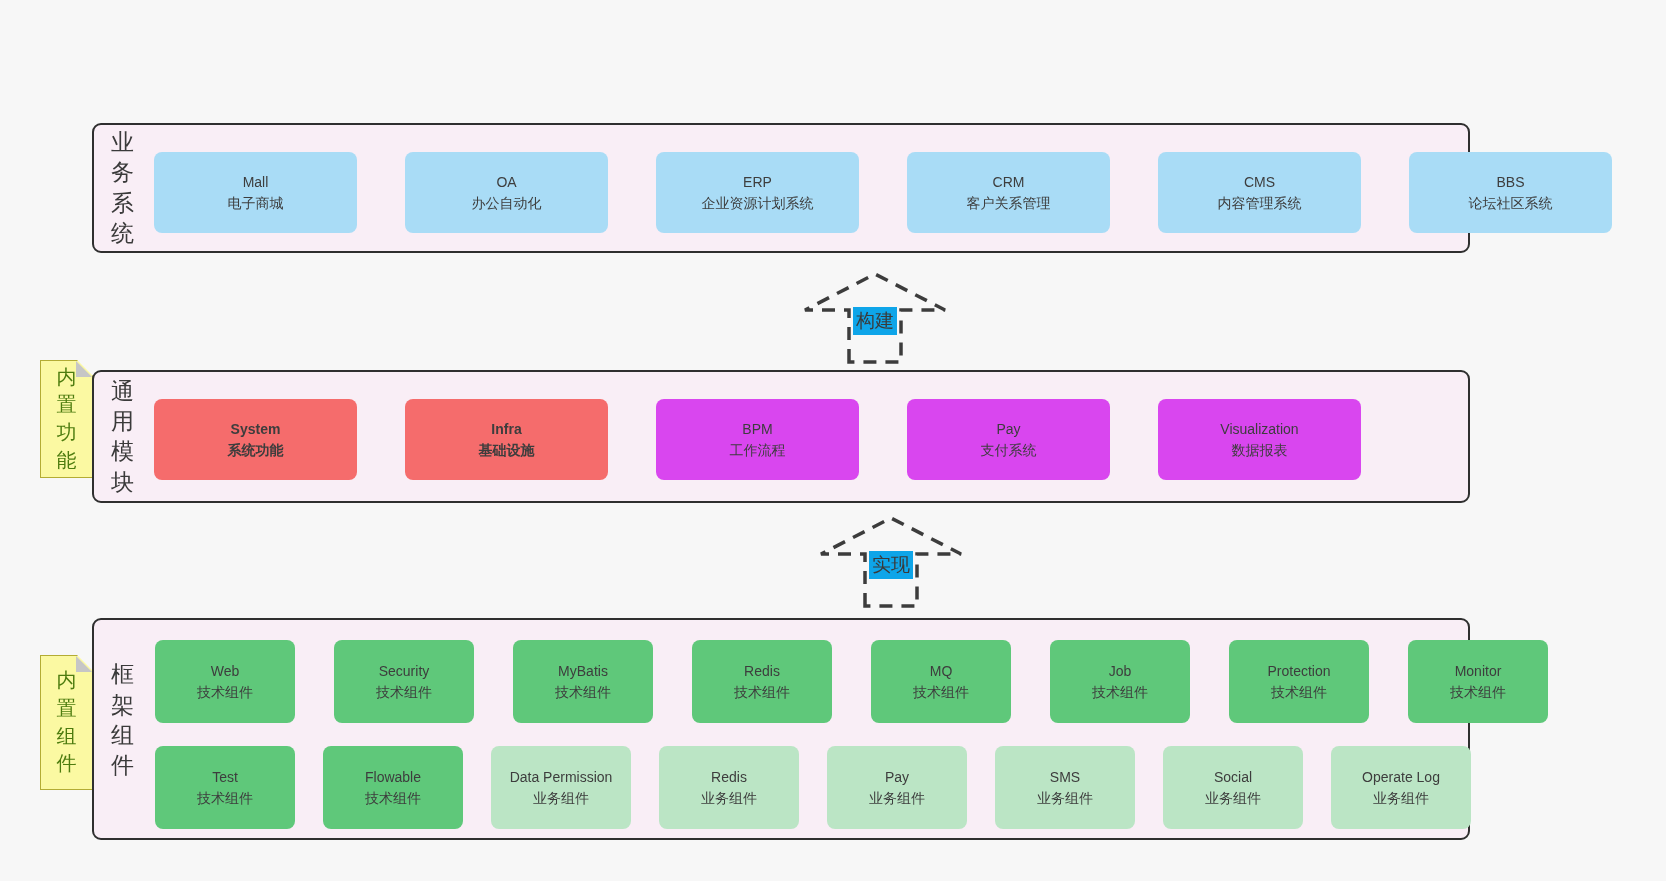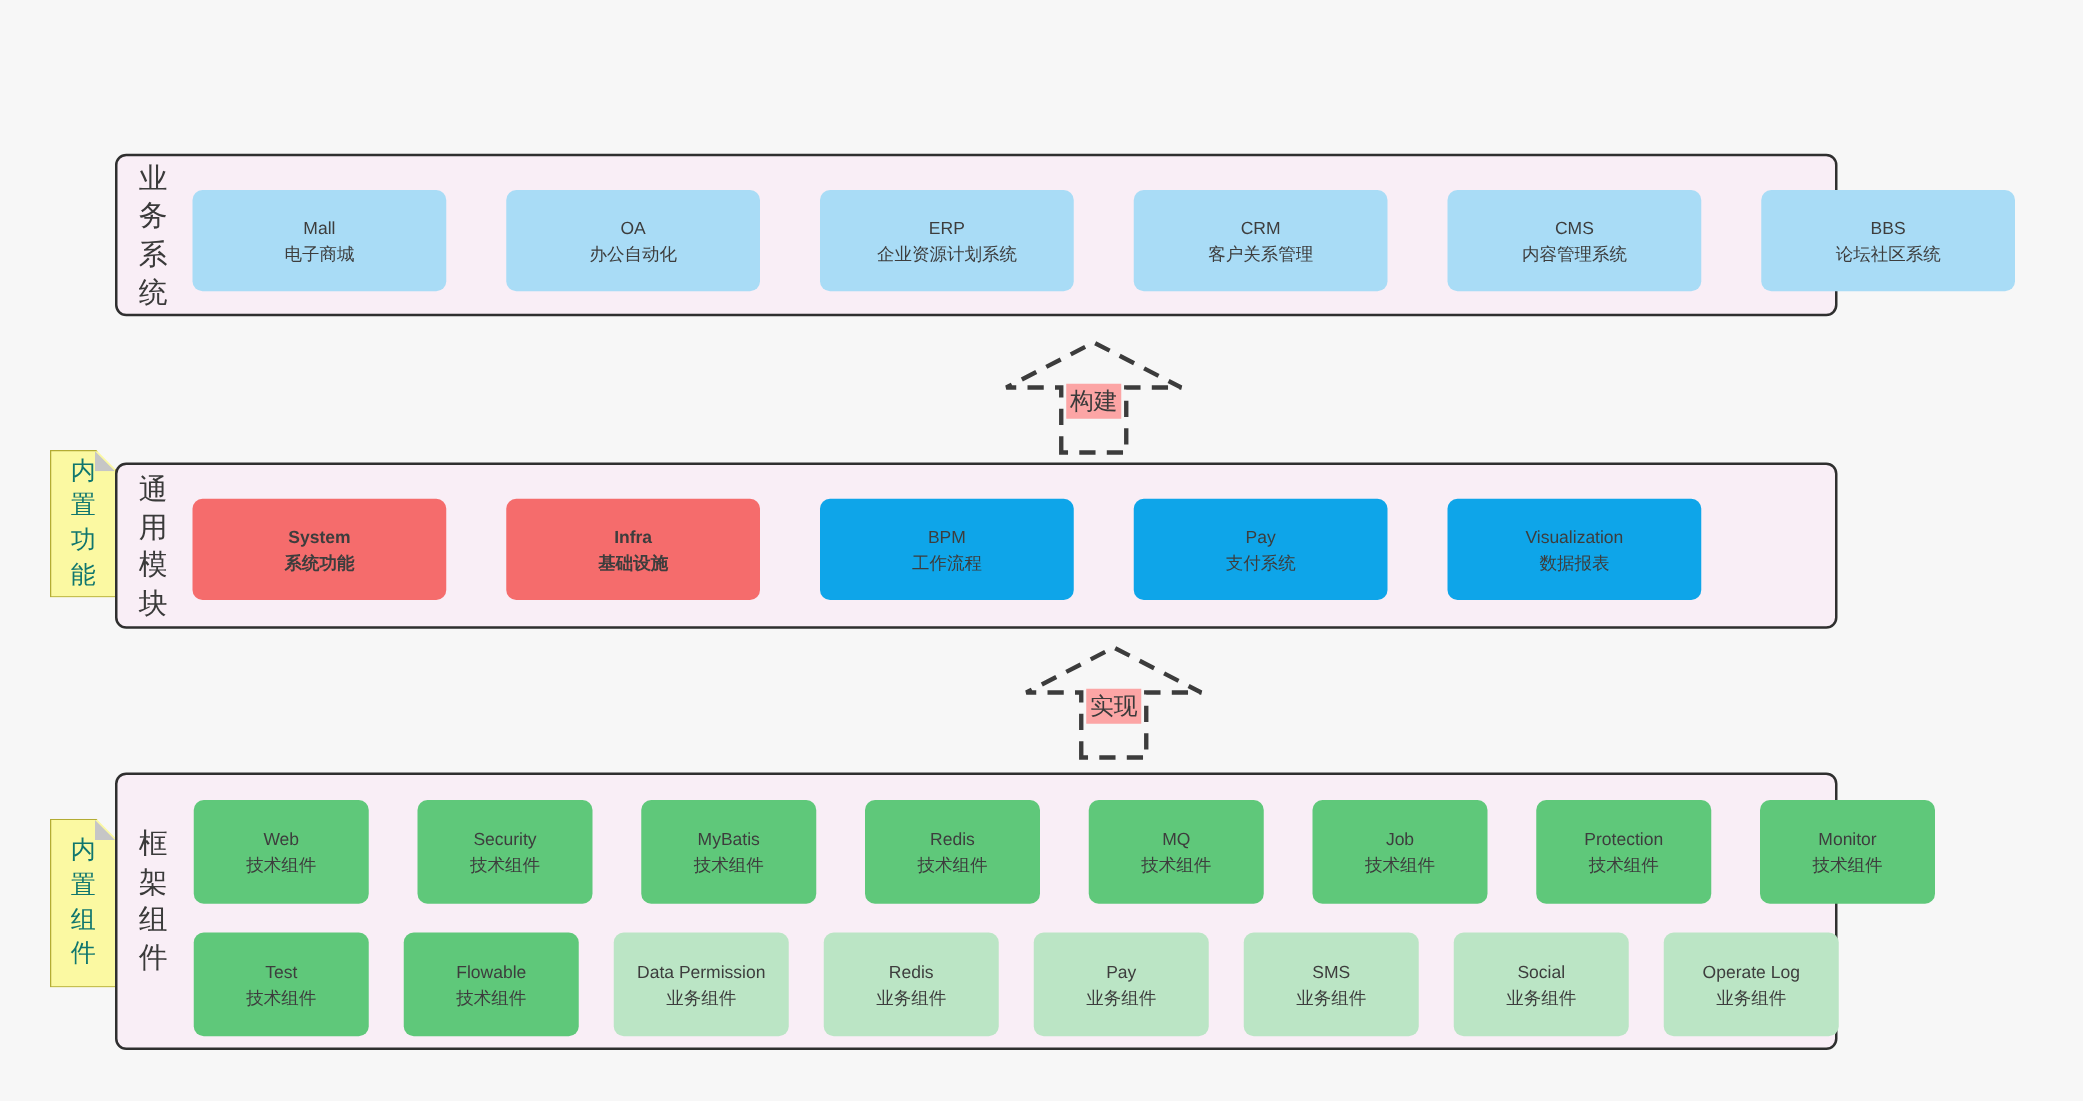--- a/index.html
+++ b/index.html
@@ -26,40 +26,40 @@
   .s3 .row1{left:61px;top:20px;gap:39px;}
   .s3 .row2{left:61px;top:126px;gap:28px;}
 
   .box{display:flex;flex-direction:column;align-items:center;justify-content:center;
        border-radius:8px;text-align:center;font-size:14px;line-height:1.5;
        padding:0 6px;box-sizing:border-box;color:#3d3d3d;}
   .s1 .box,.s2 .box{width:203px;height:81px;}
   .s3 .box{width:140px;height:83px;line-height:1.48;}
   .blue{background:#a9dcf6;}
   .red{background:#f56c6c;font-weight:bold;}
-  .pink{background:#0ea5e9;}
+  .pink{background:#d946ef;}
   .green{background:#5fc87a;}
   .lightgreen{background:#bbe5c5;}
 
   
   .tag{position:absolute;left:40px;width:53px;background:#fbf9a2;
        border:1px solid #b3ac34;box-sizing:border-box;z-index:1;
        display:flex;align-items:center;justify-content:center;
        clip-path:polygon(0 0, calc(100% - 16px) 0, 100% 16px, 100% 100%, 0 100%);}
   .tag1{top:360px;height:118px;}
   .tag2{top:655px;height:135px;}
   .tag-text{width:1em;font-size:20px;line-height:1.38;word-break:break-all;
-            text-align:center;color:#0f766e;}
+            text-align:center;color:#4d7c0f;}
   .fold{position:absolute;top:0;right:0;}
 
   
   .arrow{position:absolute;width:150px;height:92px;z-index:1;}
   .arrow svg{position:absolute;left:0;top:0;}
   .albl{position:absolute;left:50%;top:35px;transform:translateX(-50%);
-        background:#fca5a5;padding:1px 3px;font-size:19px;color:#3a3a3a;white-space:nowrap;}
+        background:#0ea5e9;padding:1px 3px;font-size:19px;color:#3a3a3a;white-space:nowrap;}
   .arrow1{left:800px;top:272px;}
   .arrow2{left:816px;top:516px;}
 </style>
 </head>
 <body>
 
 <div class="page">
 
   <div class="tag tag1">
     <div class="tag-text">内置功能</div>

